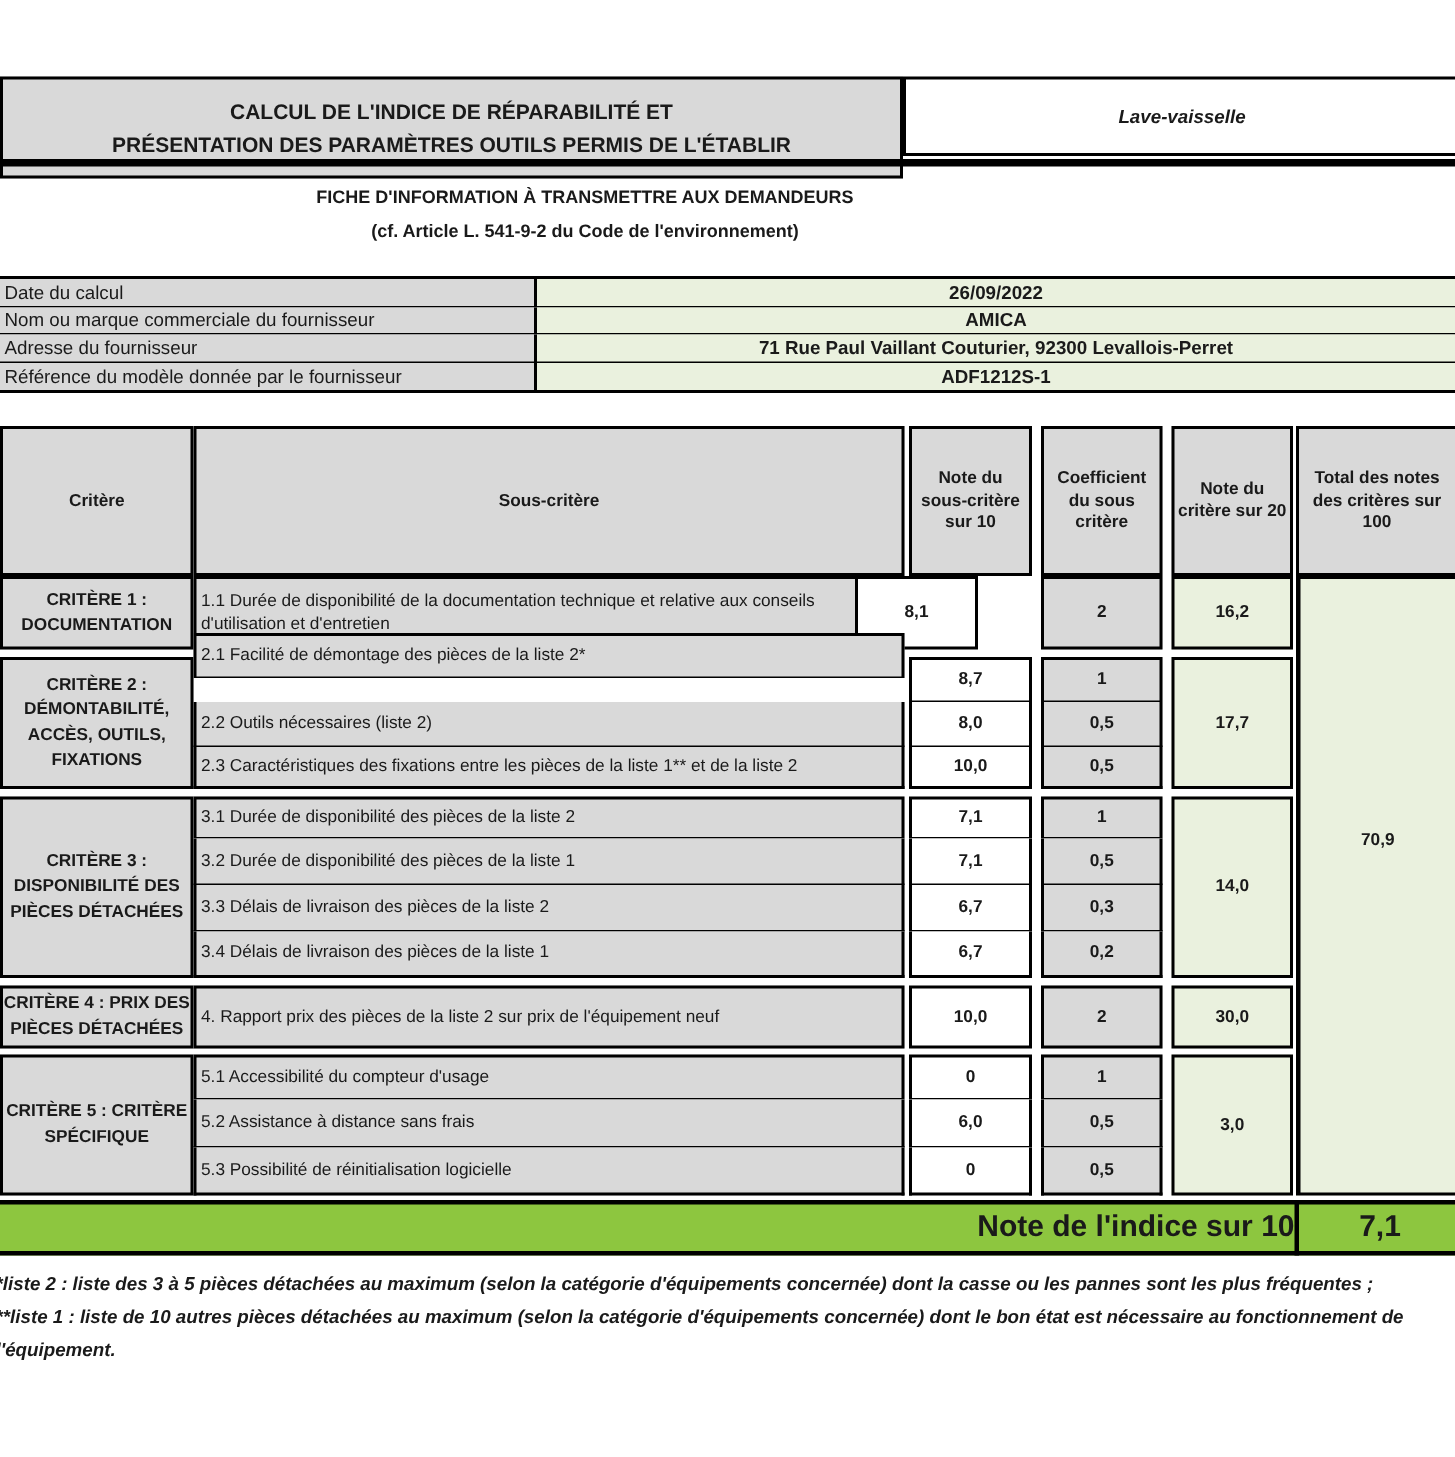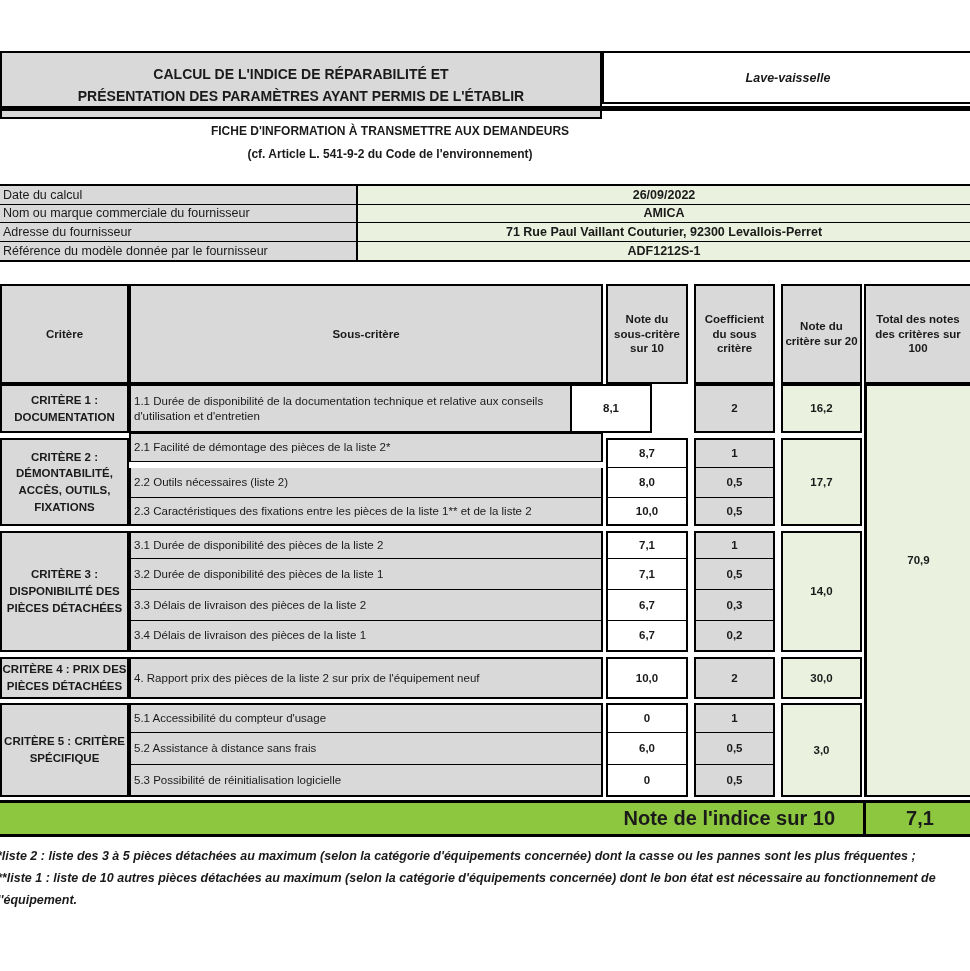--- a/index.html
+++ b/index.html
@@ -50,40 +50,40 @@
   .info-value{
     background:#EAF1DE;border-bottom:1.5px solid #000;display:flex;
     align-items:center;justify-content:center;font-weight:bold;font-size:12.5px;
   }
   .info-table .last{border-bottom:0;}
   
   .score-left{
     left:0;top:800px;width:866px;height:37px;background:#8DC63F;
     border-top:3px solid #000;border-bottom:3px solid #000;border-right:3px solid #000;
     display:flex;align-items:center;justify-content:flex-end;
-    padding-right:28px;box-sizing:border-box;font-weight:bold;font-size:20px;
+    box-sizing:border-box;font-weight:bold;font-size:20px;
   }
   .score-right{
     left:866px;top:800px;width:108px;height:37px;background:#8DC63F;
     border-top:3px solid #000;border-bottom:3px solid #000;
     display:flex;align-items:center;justify-content:center;
     box-sizing:border-box;font-weight:bold;font-size:20px;
   }
   .footnotes{
     left:-3px;top:845px;width:988px;font-style:italic;font-weight:bold;
     font-size:12.5px;line-height:22px;
   }
   .footnotes p{margin:0;}
 </style>
 </head>
 <body>
 
 <div class="abs title-box">
   <div>CALCUL DE L'INDICE DE RÉPARABILITÉ ET</div>
-  <div>PRÉSENTATION DES PARAMÈTRES AYANT PERMIS DE L'ÉTABLIR</div>
+  <div>PRÉSENTATION DES PARAMÈTRES OUTILS PERMIS DE L'ÉTABLIR</div>
 </div>
 <div class="abs category-box">
   <span>Lave-vaisselle</span>
 </div>
 <div class="abs thick-bar"></div>
 
 <div class="abs subtitle" style="top:124px;">FICHE D'INFORMATION À TRANSMETTRE AUX DEMANDEURS</div>
 <div class="abs subtitle" style="top:147px;">(cf. Article L. 541-9-2 du Code de l'environnement)</div>
 
 <div class="abs info-table">
@@ -108,21 +108,21 @@
 DOCUMENTATION</div>
 <div class="cell gray sublabel" style="left:129px;top:384px;width:474px;height:49px;">1.1 Durée de disponibilité de la documentation technique et relative aux conseils d'utilisation et d'entretien</div>
 <div class="cell whitebg" style="left:570px;top:384px;width:82px;height:49px;">8,1</div>
 <div class="cell gray" style="left:694px;top:384px;width:81px;height:49px;">2</div>
 <div class="cell lgreen" style="left:781px;top:384px;width:81px;height:49px;">16,2</div>
 
 <div class="cell gray crit" style="left:0;top:438px;width:129px;height:88px;">CRITÈRE 2 :
 DÉMONTABILITÉ,
 ACCÈS, OUTILS,
 FIXATIONS</div>
-<div class="cell gray sublabel rb-thin" style="left:129px;top:432px;width:474px;height:30px;">2.1 Facilité de démontage des pièces de la liste 2*</div>
+<div class="cell gray sublabel rb-thin" style="left:129px;top:422px;width:474px;height:30px;">2.1 Facilité de démontage des pièces de la liste 2*</div>
 <div class="cell gray sublabel rb-thin rt-none" style="left:129px;top:468px;width:474px;height:30px;">2.2 Outils nécessaires (liste 2)</div>
 <div class="cell gray sublabel rt-none" style="left:129px;top:498px;width:474px;height:28px;">2.3 Caractéristiques des fixations entre les pièces de la liste 1** et de la liste 2</div>
 <div class="cell whitebg rb-thin" style="left:606px;top:438px;width:82px;height:30px;">8,7</div>
 <div class="cell whitebg rb-thin rt-none" style="left:606px;top:468px;width:82px;height:30px;">8,0</div>
 <div class="cell whitebg rt-none" style="left:606px;top:498px;width:82px;height:28px;">10,0</div>
 <div class="cell gray rb-thin" style="left:694px;top:438px;width:81px;height:30px;">1</div>
 <div class="cell gray rb-thin rt-none" style="left:694px;top:468px;width:81px;height:30px;">0,5</div>
 <div class="cell gray rt-none" style="left:694px;top:498px;width:81px;height:28px;">0,5</div>
 <div class="cell lgreen" style="left:781px;top:438px;width:81px;height:88px;">17,7</div>
 

